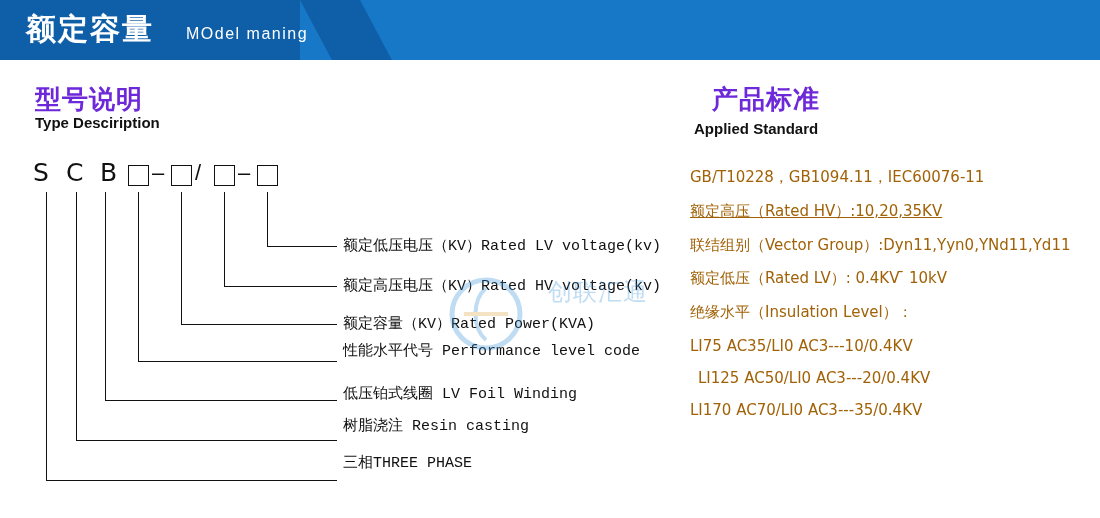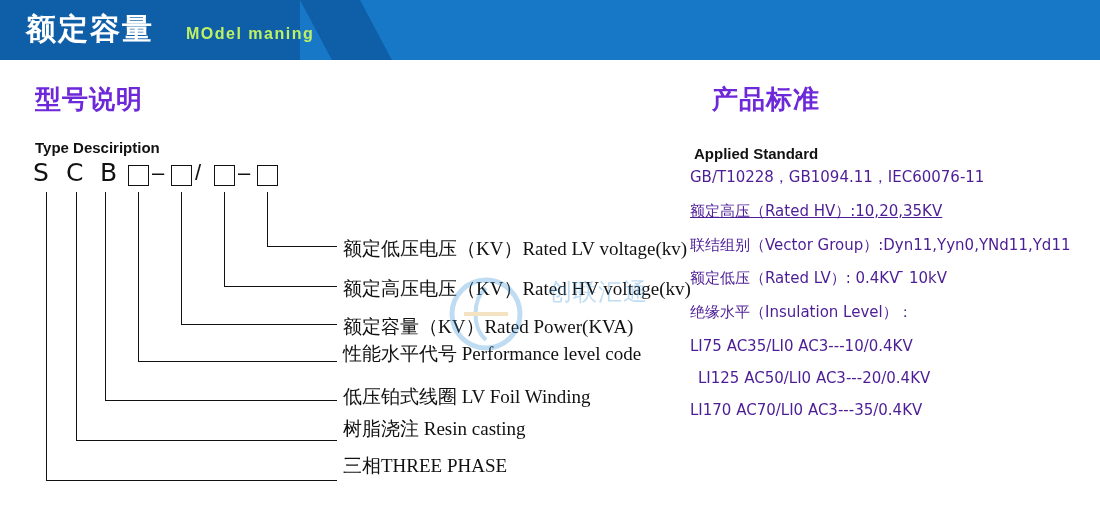--- a/index.html
+++ b/index.html
@@ -51,41 +51,40 @@
     font-size: 30px;
     font-weight: bold;
     letter-spacing: 2px;
     line-height: 40px;
     font-family: "DejaVu Sans", sans-serif;
   }
   .banner-title-en {
     position: absolute;
     left: 186px;
     top: 25px;
-    color: #bef264;
+    color: #ffffff;
     font-size: 16px;
     letter-spacing: 1.5px;
-    font-weight: bold;
+    font-weight: normal;
   }
 
   
   .sec-title-cn {
     position: absolute;
     color: #6d28d9;
     font-size: 26px;
     font-weight: bold;
     letter-spacing: 1px;
     font-family: "DejaVu Sans", sans-serif;
   }
   .sec-title-en {
     position: absolute;
     color: #111111;
     font-size: 15px;
     font-weight: bold;
-    margin-top: 25px;
   }
   #title-left-cn { left: 35px; top: 82px; }
   #title-left-en { left: 35px; top: 114px; }
   #title-right-cn { left: 690px; top: 82px; margin-left: 22px; }
   #title-right-en { left: 694px; top: 120px; }
 
   
   .code-row {
     position: absolute;
     left: 33px;
@@ -120,32 +119,32 @@
   }
   .hline {
     position: absolute;
     height: 1.2px;
     background: #111;
   }
 
   
   .leader-label {
     position: absolute;
-    font-size: 19px;
+    font-size: 15px;
     color: #111;
     white-space: nowrap;
-    font-family: Liberation Serif, serif;
+    font-family: Liberation Mono, monospace;
   }
 
   
   .std-line {
     position: absolute;
     left: 690px;
     font-size: 15px;
-    color: #4c1d95;
+    color: #a16207;
     white-space: nowrap;
     font-family: "DejaVu Sans", sans-serif;
   }
 
   
   .watermark {
     position: absolute;
     left: 430px;
     top: 270px;
     width: 330px;

